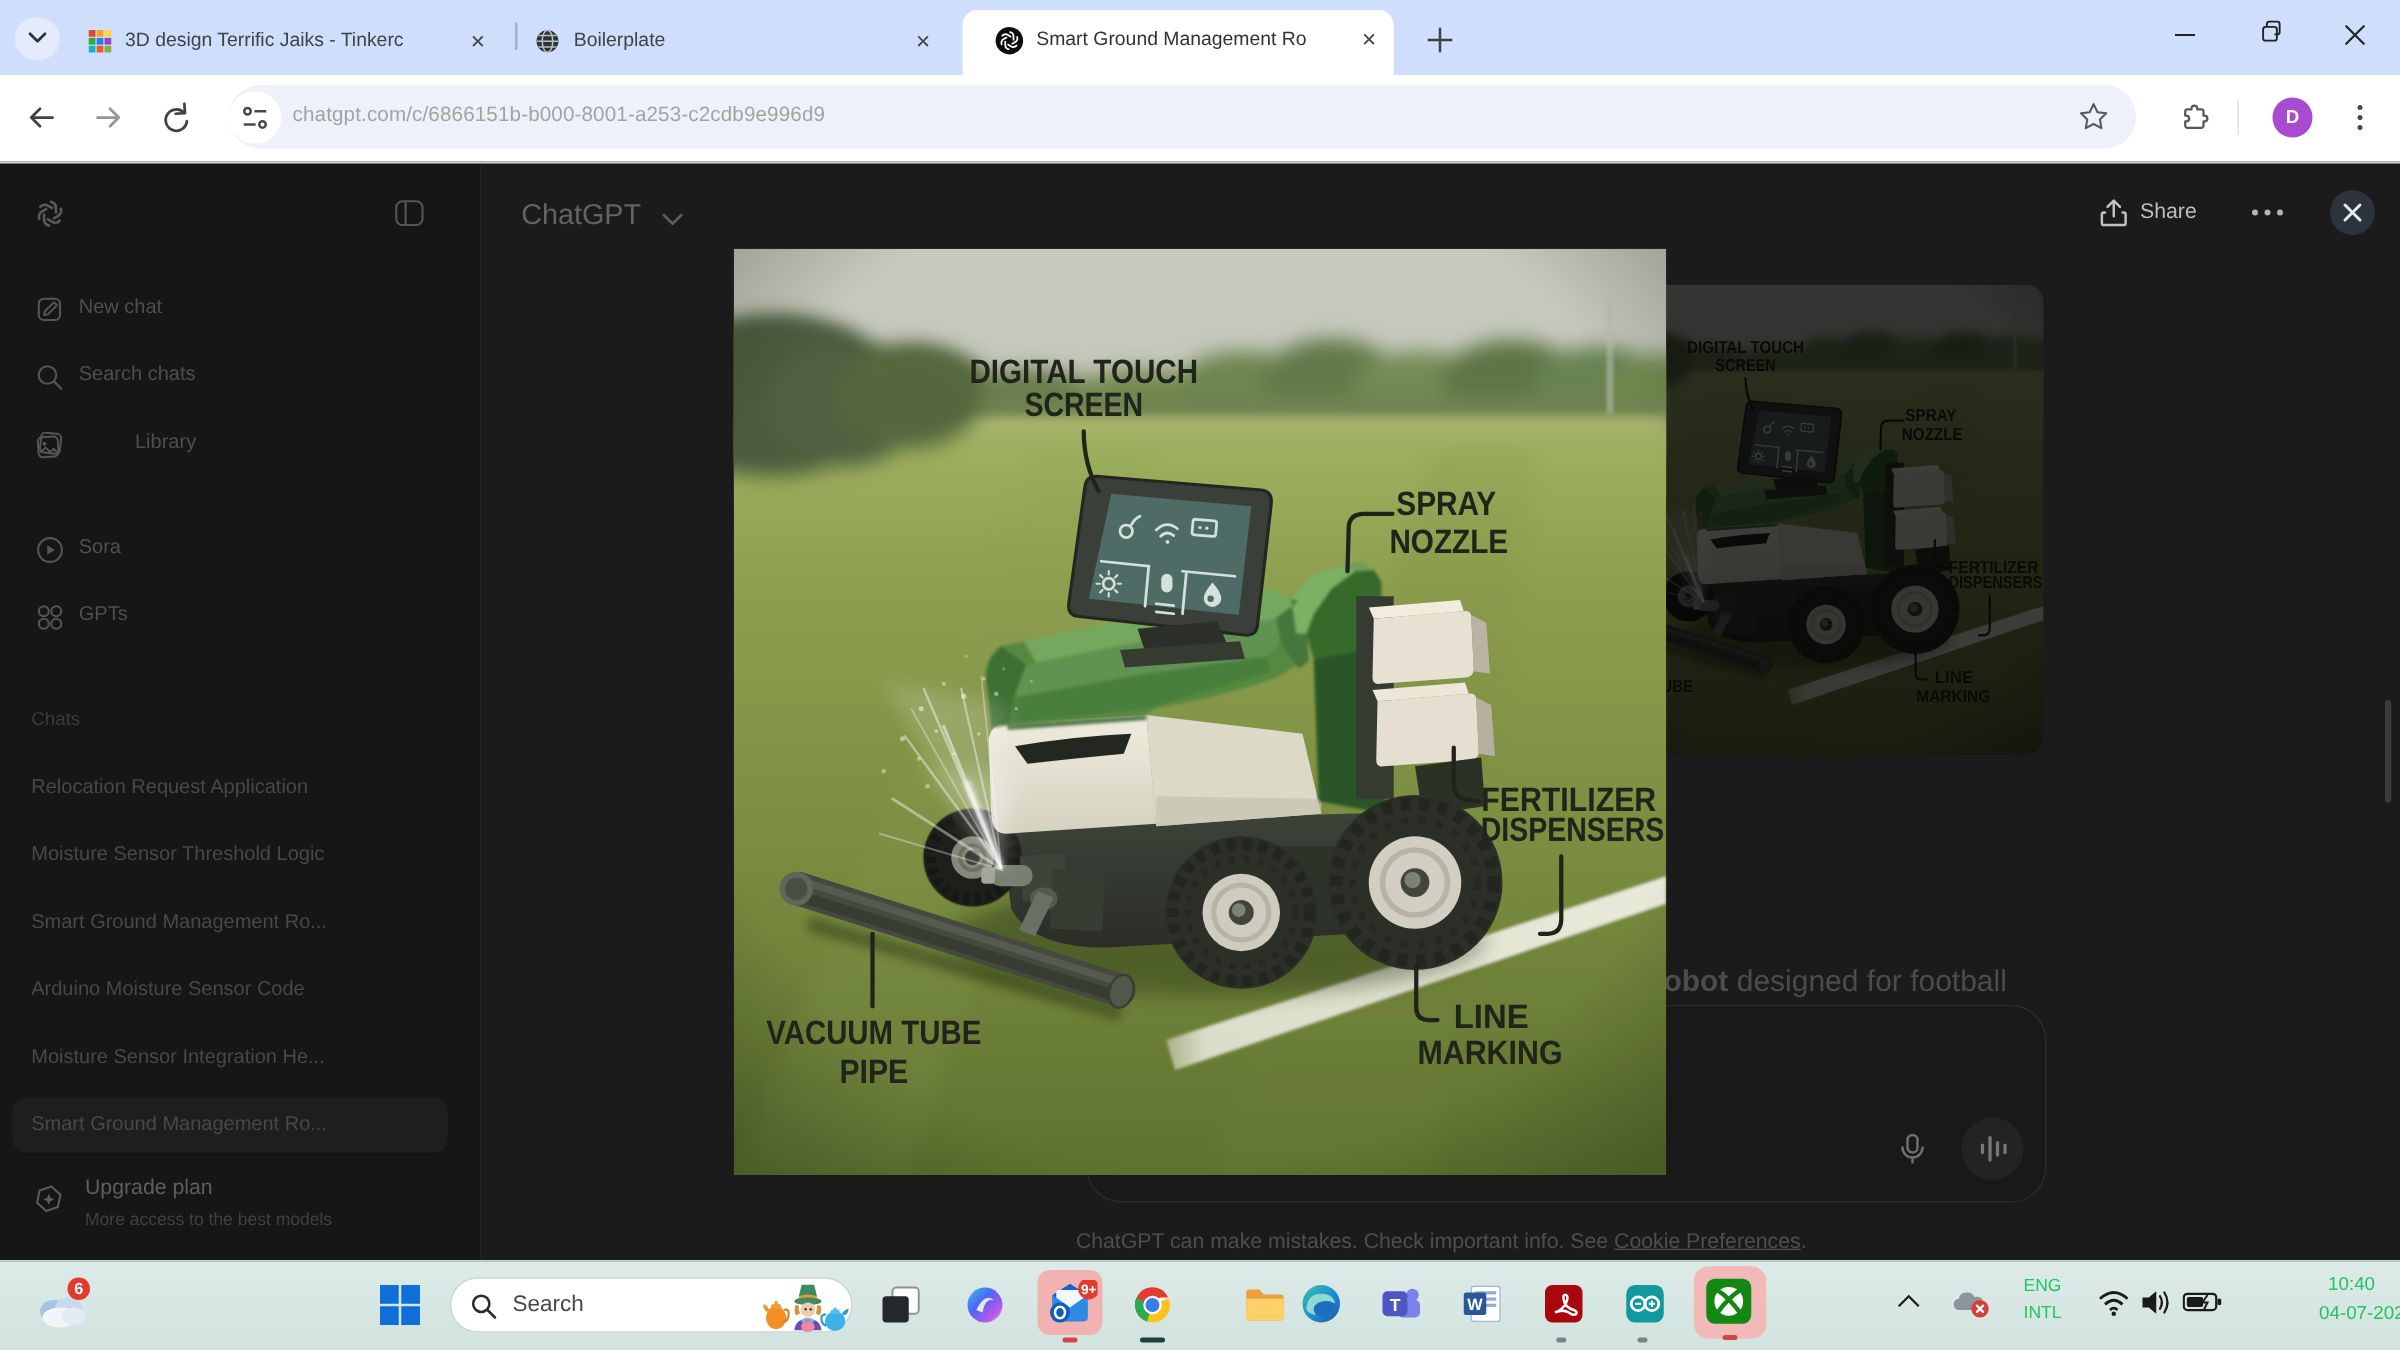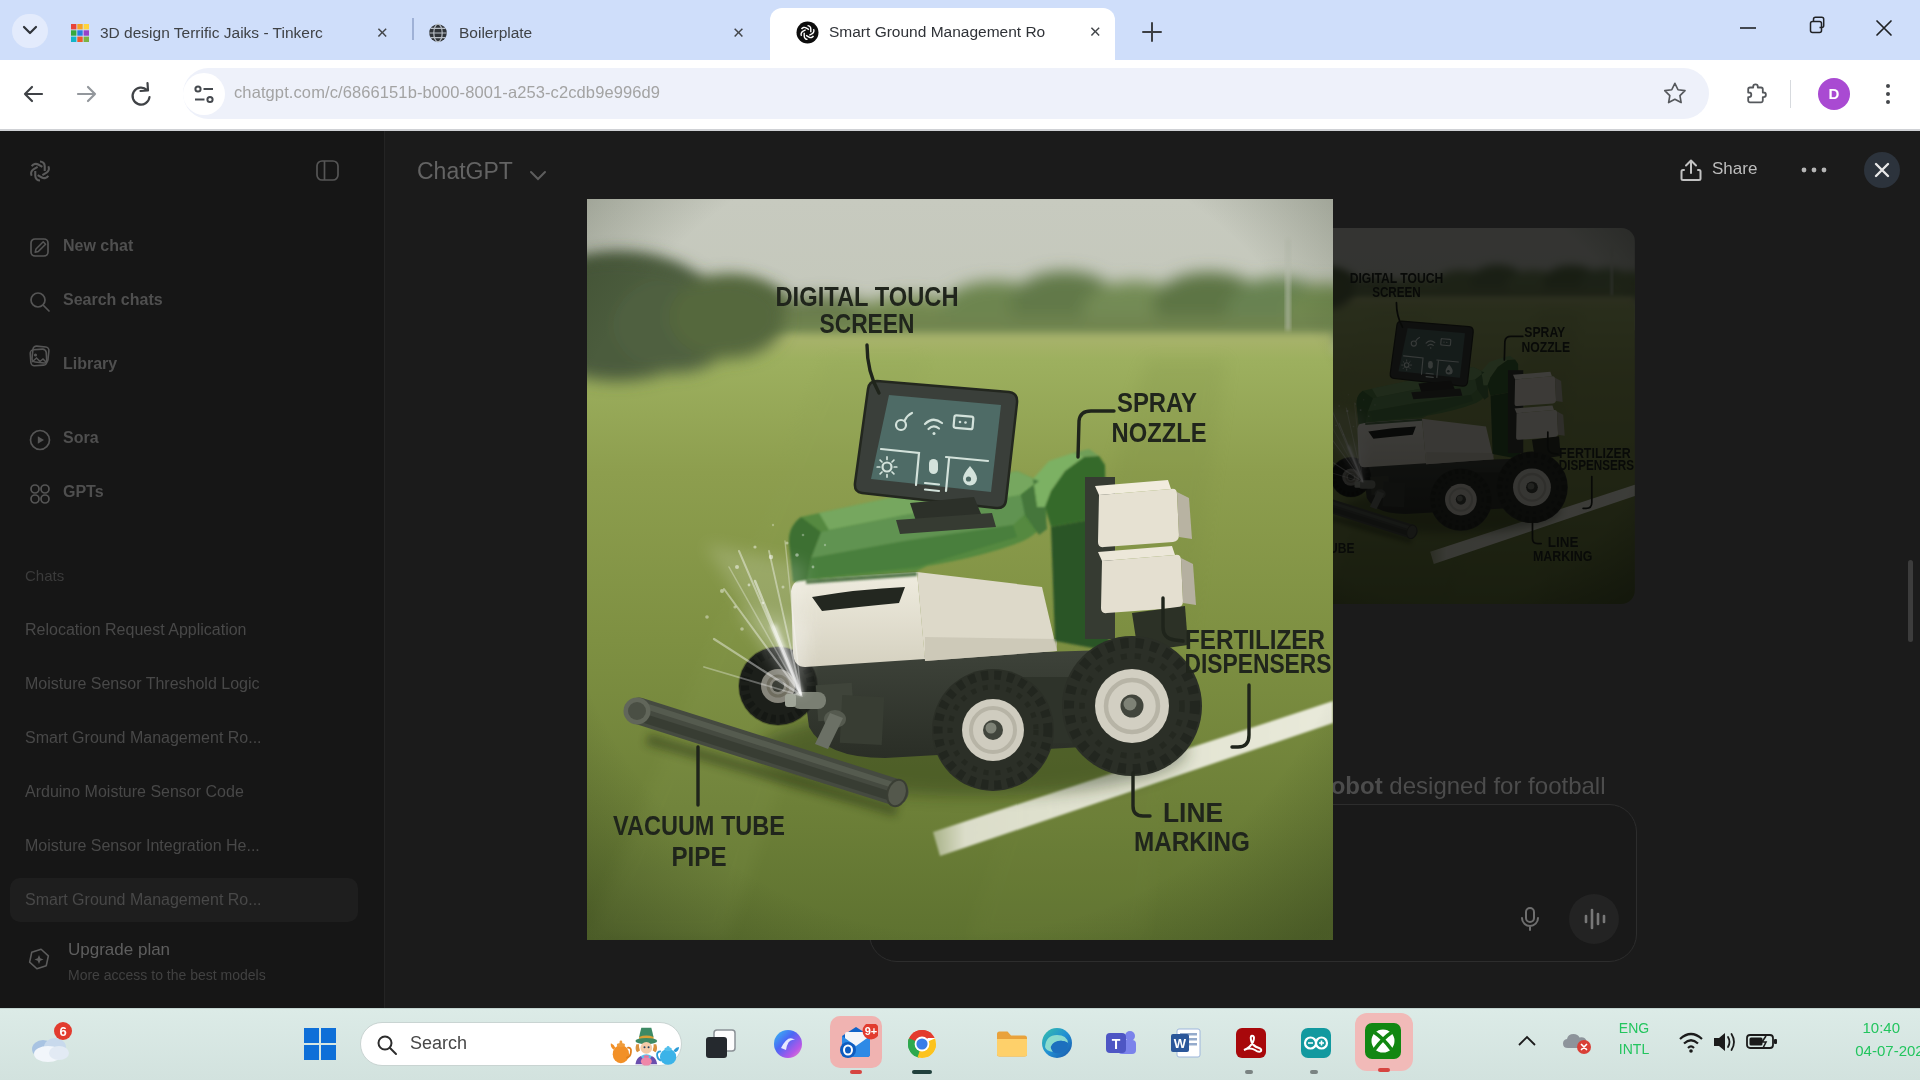--- a/index.html
+++ b/index.html
@@ -14,21 +14,21 @@
   .tabx { color:#44474b; font-size:15px; }
   #activetab { left:770px; top:8px; width:345px; height:52px; background:#ffffff;
     border-radius:12px 12px 0 0; }
   #toolbar { left:0; top:60px; width:1920px; height:69px; background:#ffffff; }
   #omnibox { left:183px; top:68px; width:1526px; height:51px; background:#eef1fa;
     border-radius:25.5px; }
   #urltxt { left:234px; top:83px; font-size:16.5px; color:#a3a3a3; letter-spacing:0.1px; }
   #pagewrap { left:0; top:131px; width:1920px; height:877px; background:#1b1b1b; overflow:hidden; }
   
   #sidebar { position:absolute; left:0; top:0; width:385px; height:896px; background:#161616; border-right:1px solid #242424;}
-  .sbitem { position:absolute; left:63px; font-size:16px; color:#4f4f4f; white-space:nowrap;font-weight:bold; }
+  .sbitem { position:absolute; left:63px; font-size:16px; color:#4f4f4f; white-space:nowrap; }
   .chatitem { position:absolute; left:25px; font-size:16px; color:#484848; white-space:nowrap; }
   
   #cgpt-title { left:417px; top:27px; font-size:23px; color:#636363; }
   #sharelbl { left:1712px; top:28px; font-size:17px; color:#bdbdbd; }
   
   #taskbar { left:0; top:1008px; width:1920px; height:72px;
     background:linear-gradient(#dcebe7,#d2e2de); border-top:1px solid #c2d4d0; }
   .traytxt { position:absolute; font-size:14px; color:#22c55e; }
 </style>
 </head>
@@ -159,21 +159,21 @@
       <circle cx="11" cy="11" r="7" fill="none" stroke="#555" stroke-width="1.7"></circle>
       <path d="M16.5 16.5 L22 22" stroke="#555" stroke-width="1.7" stroke-linecap="round"></path>
     </svg>
     <div class="sbitem" style="top:160px;">Search chats</div>
     <svg class="abs" style="left:27px;top:212px;" width="26" height="26">
       <rect x="5.5" y="3.5" width="16" height="16" rx="3.5" fill="none" stroke="#555" stroke-width="1.6" transform="rotate(6 13 11)"></rect>
       <rect x="3.5" y="6.5" width="16" height="16" rx="3.5" fill="none" stroke="#555" stroke-width="1.6" transform="rotate(-4 11 14)"></rect>
       <circle cx="8.5" cy="12" r="1.6" fill="#555"></circle>
       <path d="M5 19 l4.5 -4 3.5 3.5 3 -2.5 3 3" fill="none" stroke="#555" stroke-width="1.5"></path>
     </svg>
-    <div class="sbitem" style="top:224px;">Library</div>
+    <div class="sbitem" style="top:214px;margin-left:45px;">Library</div>
     <svg class="abs" style="left:27px;top:296px;" width="26" height="26">
       <circle cx="13" cy="13" r="9.5" fill="none" stroke="#555" stroke-width="1.7"></circle>
       <path d="M10.8 9.2 L17 13 L10.8 16.8 z" fill="#555"></path>
     </svg>
     <div class="sbitem" style="top:298px;">Sora</div>
     <svg class="abs" style="left:27px;top:350px;" width="26" height="26">
       <circle cx="8" cy="8" r="4" fill="none" stroke="#555" stroke-width="1.7"></circle>
       <circle cx="18" cy="8" r="4" fill="none" stroke="#555" stroke-width="1.7"></circle>
       <circle cx="8" cy="18" r="4" fill="none" stroke="#555" stroke-width="1.7"></circle>
       <circle cx="18" cy="18" r="4" fill="none" stroke="#555" stroke-width="1.7"></circle>
@@ -232,20 +232,21 @@
       <svg width="50" height="50">
         <g stroke="#787878" stroke-width="2.6" stroke-linecap="round">
           <path d="M17 22 V28"></path>
             <path d="M23 16 V34"></path>
             <path d="M29 20 V30"></path>
             <path d="M35 22 V28"></path>
         </g>
       </svg>
     </div>
 
+    <div class="abs" style="left:853px;top:852px;width:600px;text-align:center;font-size:17px;color:#4e4e4e;white-space:nowrap;">ChatGPT can make mistakes. Check important info. See <span style="text-decoration:underline;">Cookie Preferences</span>.</div>
 
     <div class="abs" style="left:1908px;top:429px;width:5px;height:82px;border-radius:3px;background:#3c3c3c;"></div>
 
     <div class="abs" style="left:587px;top:68px;width:746px;height:741px;z-index:5;">
     <svg width="746" height="741" viewBox="0 0 746 741">
       <defs>
         <linearGradient id="skyg" x1="0" y1="0" x2="0" y2="1">
           <stop offset="0" stop-color="#c7cabf"></stop>
               <stop offset="1" stop-color="#c2c6b8"></stop>
         </linearGradient>

